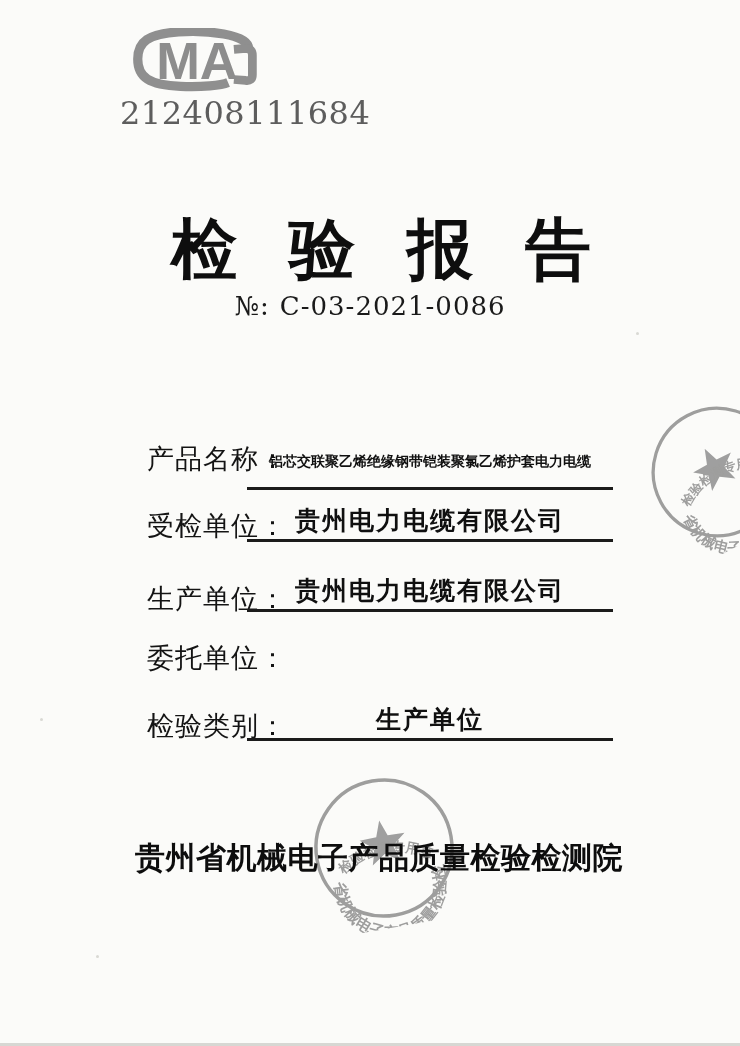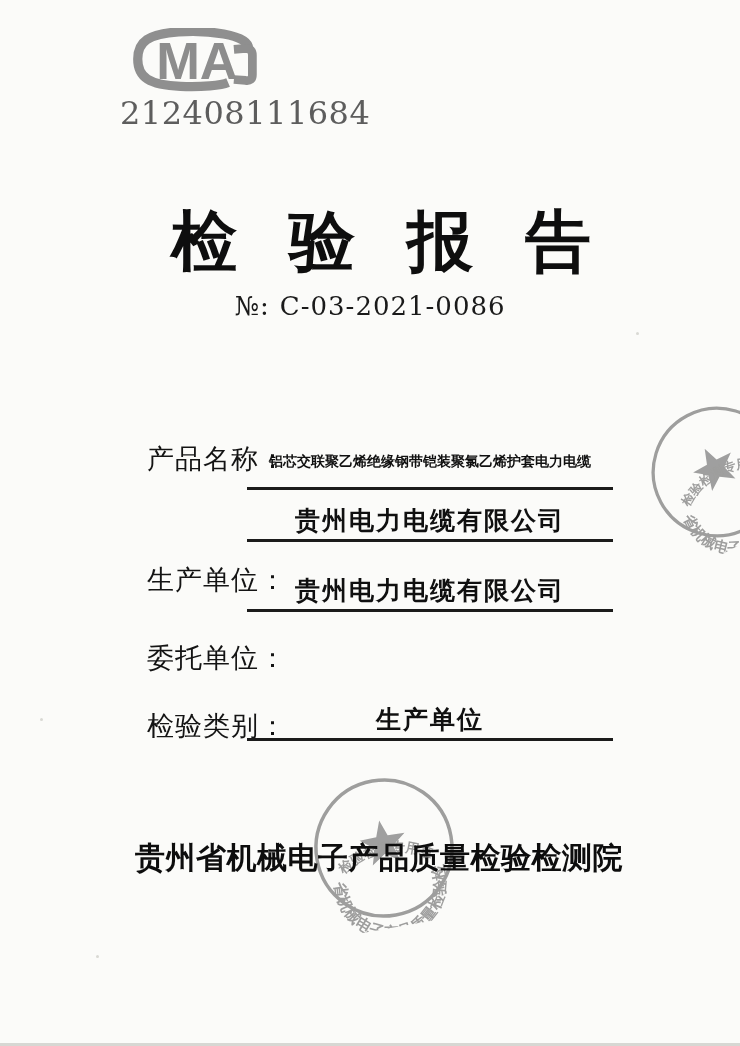--- a/index.html
+++ b/index.html
@@ -16,21 +16,21 @@
   
   .cma{position:absolute;left:133px;top:28px;width:150px;}
   .cma svg{display:block;}
   .cma-number{
     position:absolute;left:-13px;top:66px;width:170px;
     font-family:"DejaVu Serif",serif;font-size:32px;color:#5d5d5d;
     letter-spacing:0.5px;white-space:nowrap;
   }
   
   .title{
-    position:absolute;top:197px;left:0;width:740px;
+    position:absolute;top:205px;left:0;width:740px;
     text-align:center;padding-left:74px;box-sizing:border-box;
     font-family:"Liberation Sans",sans-serif;font-weight:900;
     font-size:66px;letter-spacing:52px;color:#0e0e0e;white-space:nowrap;
   }
   .report-no{
     position:absolute;top:291px;left:0;width:740px;text-align:center;
     font-family:"DejaVu Serif",serif;font-size:26px;color:#1a1a1a;
     letter-spacing:1px;
   }
   .report-no .no-label{margin-right:10px;}
@@ -42,21 +42,21 @@
   .fvalue{
     position:absolute;left:247px;width:366px;text-align:center;
     border-bottom:3px solid #1b1b1b;box-sizing:content-box;
     display:flex;align-items:flex-end;justify-content:center;
     white-space:nowrap;color:#101010;
   }
   .fv-bold-sm{font-family:"Liberation Sans",sans-serif;font-weight:700;font-size:14px;padding-bottom:16px;}
   .fv-serif{font-family:"Liberation Serif",serif;font-weight:600;font-size:25px;letter-spacing:2px;padding-bottom:2px;}
   #row1-label{top:441px;} #row1-value{top:444px;height:27px;}
   #row2-label{top:508px;} #row2-value{top:509px;height:28px;}
-  #row3-label{top:562px;} #row3-value{top:578px;height:29px;}
+  #row3-label{top:581px;} #row3-value{top:578px;height:29px;}
   #row4-label{top:640px;} #row4-value{top:641px;height:29px;}
   #row5-label{top:708px;} #row5-value{top:707px;height:29px;}
   
   .institution{
     position:absolute;top:838px;left:0;width:740px;text-align:center;
     font-family:"Liberation Sans",sans-serif;font-weight:900;font-size:30px;
     letter-spacing:0.5px;color:#0d0d0d;z-index:5;transform:translateX(9px);
     white-space:nowrap;
   }
   
@@ -84,20 +84,21 @@
 
   <div class="report-no">
     <span class="no-label">№:</span><span>C-03-2021-0086</span>
   </div>
 
   <div class="flabel" id="row1-label">产品名称：</div>
   <div class="fvalue fv-bold-sm" id="row1-value">
     <span>铝芯交联聚乙烯绝缘钢带铠装聚氯乙烯护套电力电缆</span>
   </div>
 
+  <div class="flabel" id="row2-label">受检单位：</div>
   <div class="fvalue fv-serif" id="row2-value">
     <span>贵州电力电缆有限公司</span>
   </div>
 
   <div class="flabel" id="row3-label">生产单位：</div>
   <div class="fvalue fv-serif" id="row3-value">
     <span>贵州电力电缆有限公司</span>
   </div>
 
   <div class="flabel" id="row4-label">委托单位：</div>

